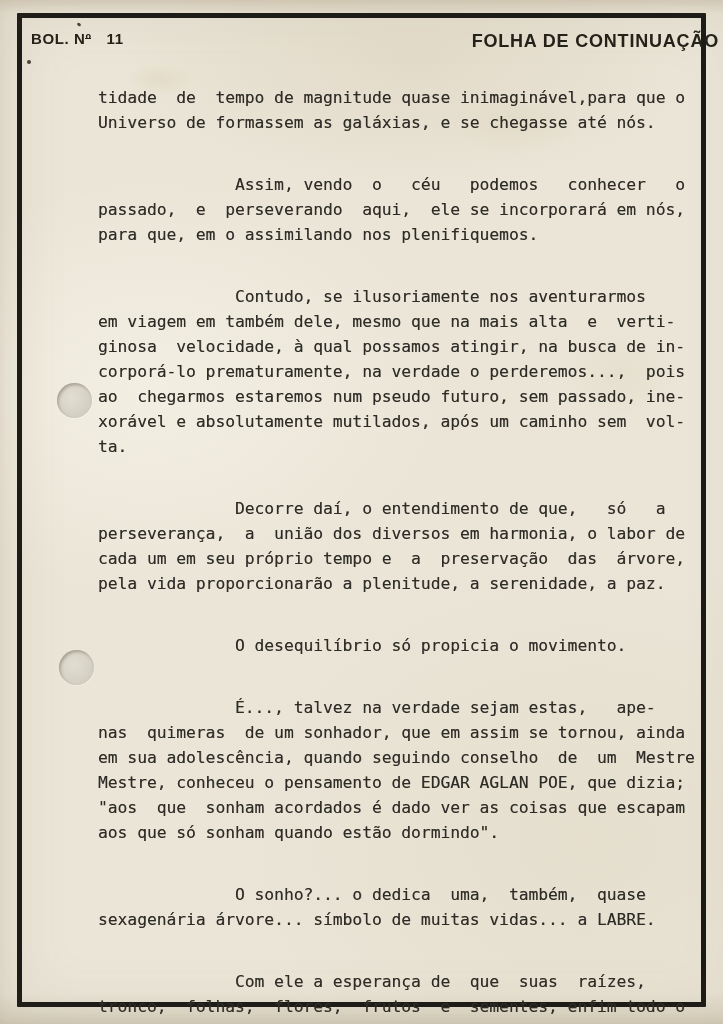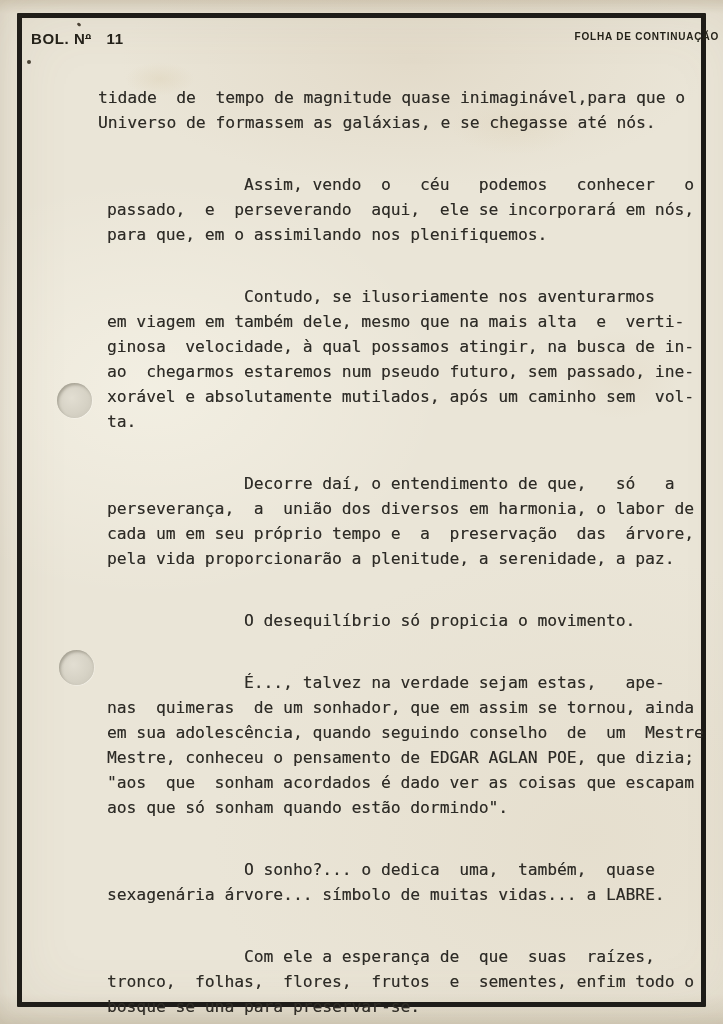--- a/index.html
+++ b/index.html
@@ -34,32 +34,32 @@
     white-space:nowrap;
   }
   .header-left .ord { position:relative; margin-right:2px; }
   .header-left .ord::after {
     content:""; position:absolute; left:0; right:1px; top:0.56em;
     border-bottom:1.6px solid currentColor;
   }
   .header-left .num { margin-left:13px; }
   .header-right {
     position:absolute; right:33px; top:31px;
-    font-weight:bold; font-size:10px; letter-spacing:0.8px;
+    font-weight:bold; font-size:18px; letter-spacing:0.8px;
     color: var(--header_ink, #232119);
     white-space:nowrap;
   }
   .doc {
     position:absolute; left:98px; top:85px;
     font-family:"DejaVu Sans Mono", monospace;
     font-size:16.25px; line-height:25px;
     color: var(--ink, #2d2b26);
     text-shadow: 0.3px 0 0 rgba(45,43,38,0.45);
   }
-  .para + .para { margin-top:37px;margin-left:9px; }
+  .para + .para { margin-top:37px; }
   .line { white-space:pre; height:25px; }
   .hole {
     position:absolute; width:35px; height:35px; border-radius:50%;
     background: radial-gradient(circle at 42% 42%, #e2ded2 0%, #d6d2c5 55%, #c7c3b6 100%);
     box-shadow: inset 1.5px 2px 3px rgba(88,82,66,0.38), 0.5px 0.5px 1px rgba(255,255,255,0.55);
   }
   .hole1 { left:57px; top:383px; }
   .hole2 { left:59px; top:650px; }
   .speck { position:absolute; background:#4a4336; border-radius:50%; }
   .speck1 { left:77px; top:23px; width:4px; height:3px; transform:rotate(35deg); }
@@ -95,20 +95,21 @@
       </div>
       <div class="para">
         <div class="line">              Assim, vendo  o   céu   podemos   conhecer   o</div>
         <div class="line">passado,  e  perseverando  aqui,  ele se incorporará em nós,</div>
         <div class="line">para que, em o assimilando nos plenifiquemos.</div>
       </div>
       <div class="para">
         <div class="line">              Contudo, se ilusoriamente nos aventurarmos</div>
         <div class="line">em viagem em também dele, mesmo que na mais alta  e  verti-</div>
         <div class="line">ginosa  velocidade, à qual possamos atingir, na busca de in-</div>
+        <div class="line">corporá-lo prematuramente, na verdade o perderemos...,  pois</div>
         <div class="line">ao  chegarmos estaremos num pseudo futuro, sem passado, ine-</div>
         <div class="line">xorável e absolutamente mutilados, após um caminho sem  vol-</div>
         <div class="line">ta.</div>
       </div>
       <div class="para">
         <div class="line">              Decorre daí, o entendimento de que,   só   a</div>
         <div class="line">perseverança,  a  união dos diversos em harmonia, o labor de</div>
         <div class="line">cada um em seu próprio tempo e  a  preservação  das  árvore,</div>
         <div class="line">pela vida proporcionarão a plenitude, a serenidade, a paz.</div>
       </div>

